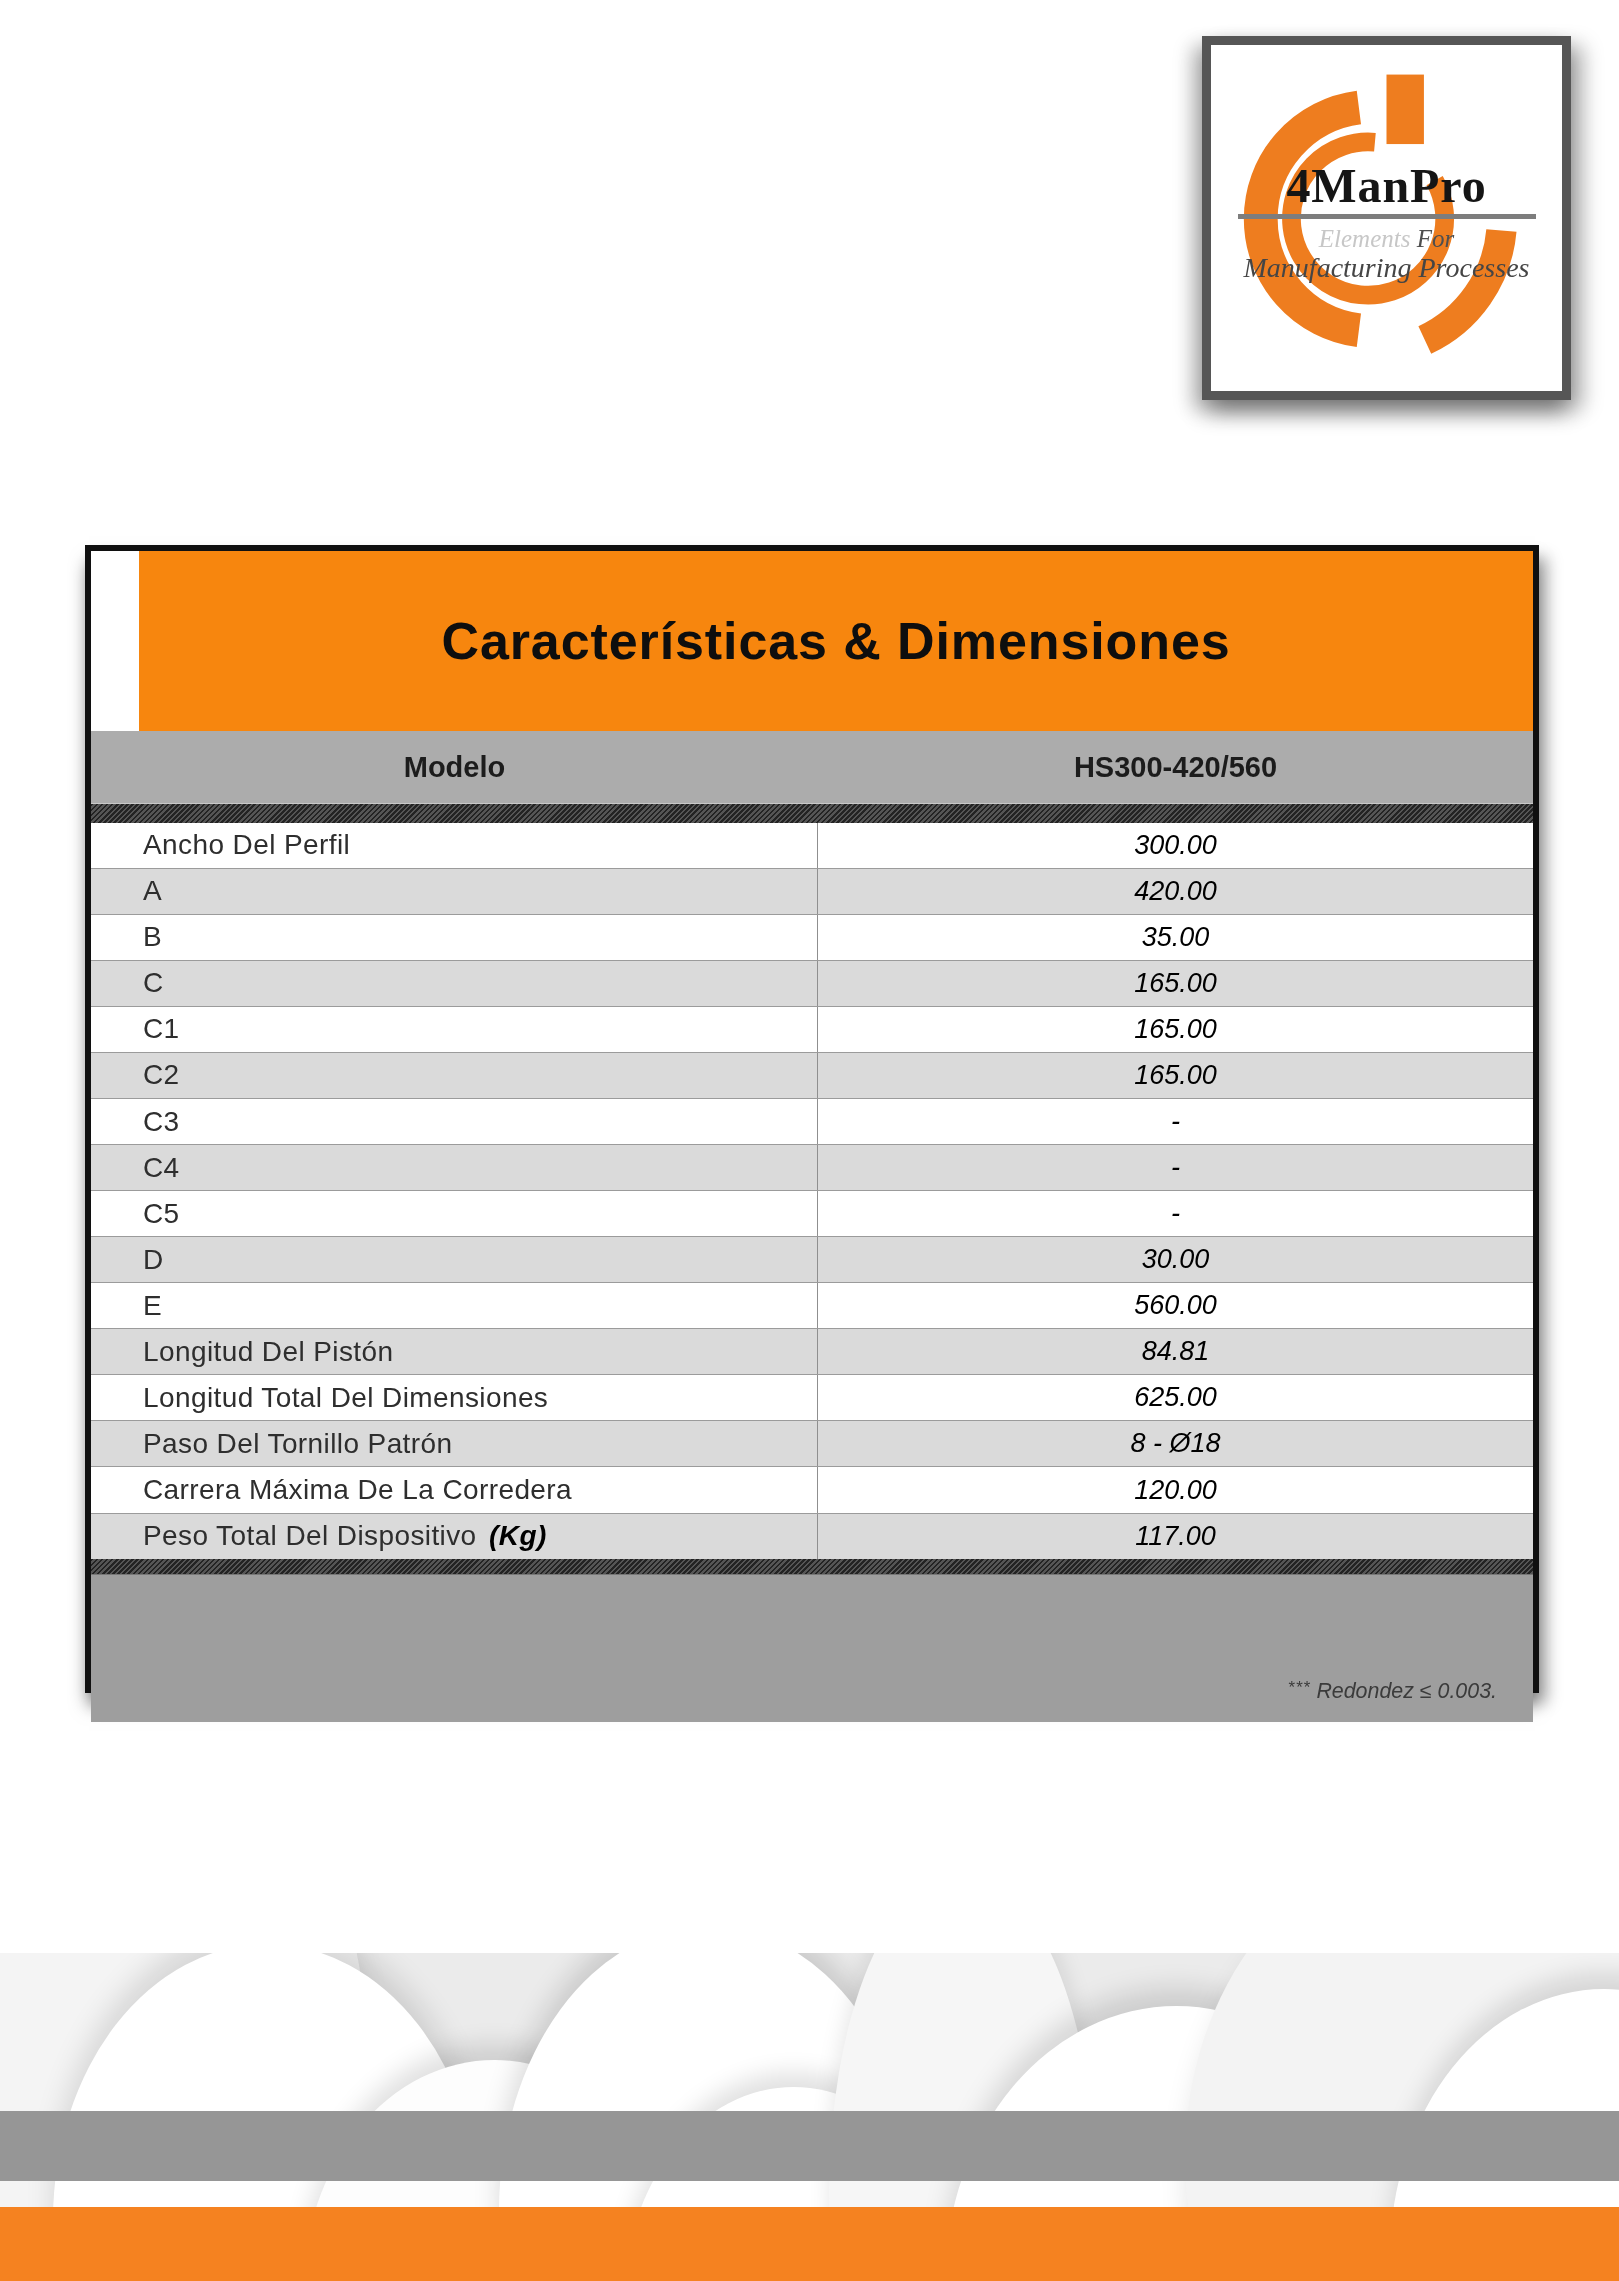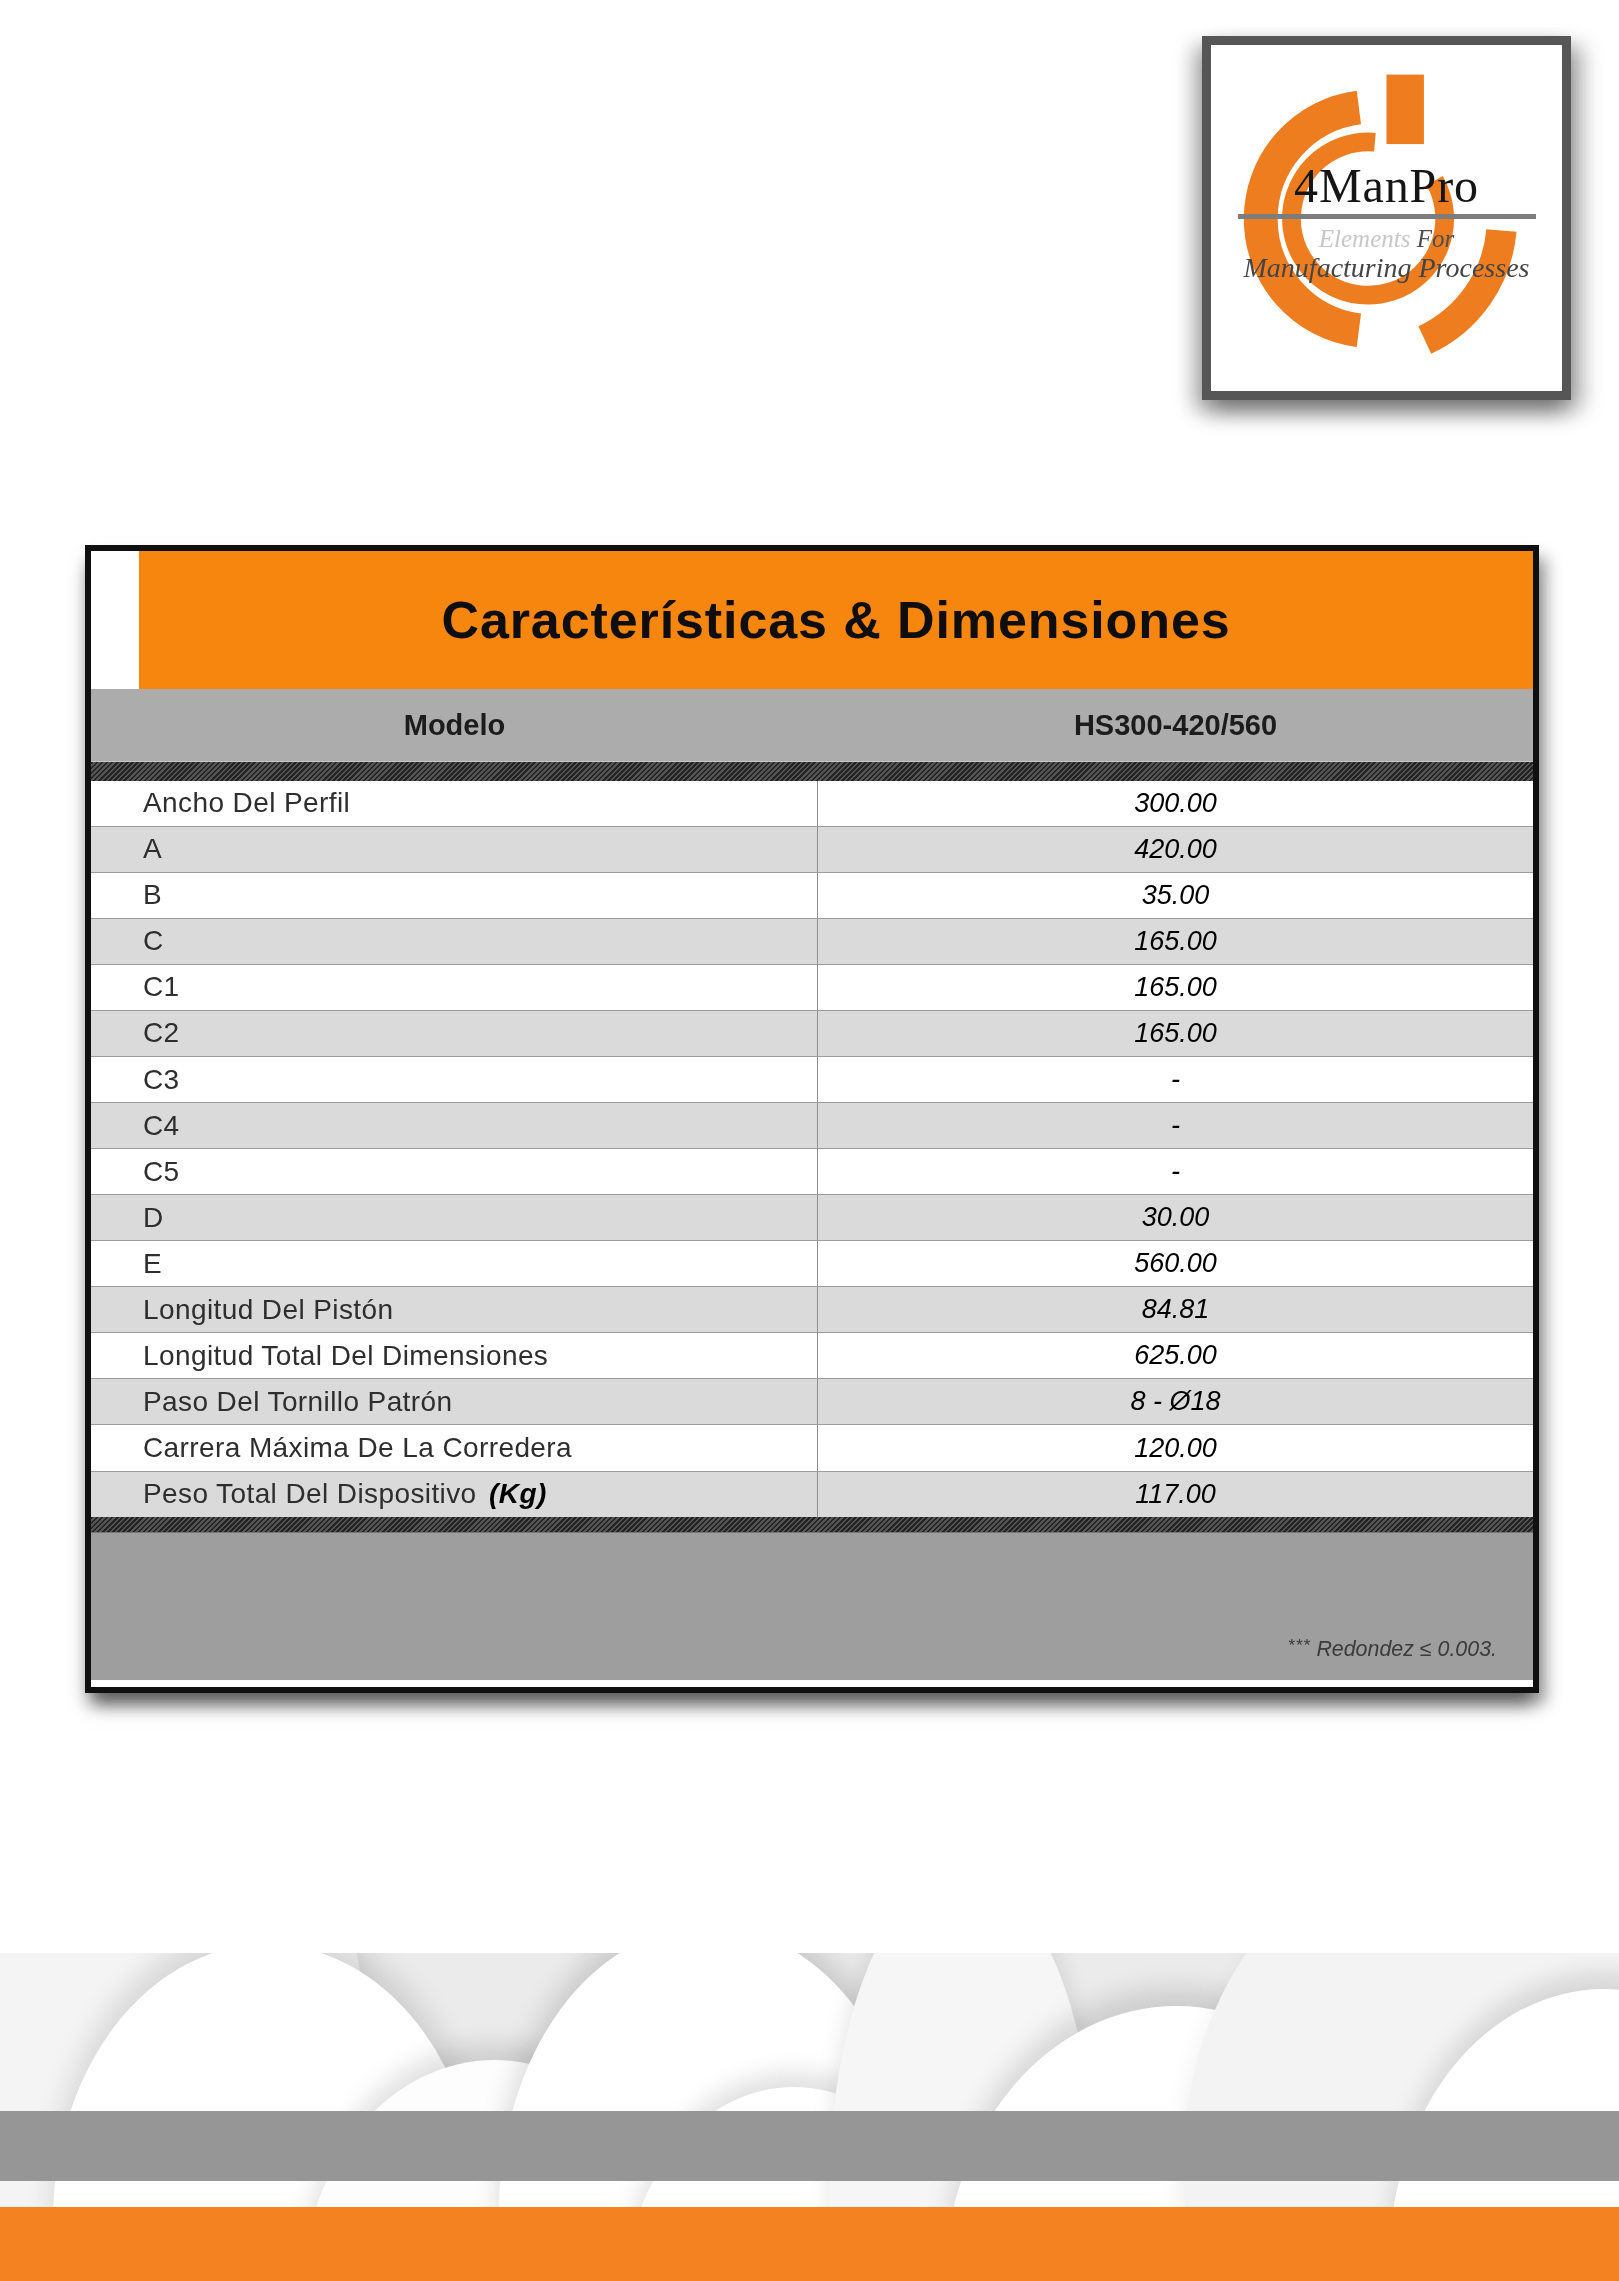--- a/index.html
+++ b/index.html
@@ -9,42 +9,42 @@
   }
   
   .logo-card{
     position:absolute;left:1202px;top:36px;width:369px;height:364px;
     box-sizing:border-box;border:9px solid #565656;background:#ffffff;
     box-shadow:0 14.3px 21.4px rgba(0,0,0,.32), 14.3px 9px 19.6px rgba(0,0,0,.22), -10.7px 9px 18px rgba(0,0,0,.18);
   }
   .logo-swirl{position:absolute;left:0;top:0;width:351px;height:346px;}
   .logo-name{
     position:absolute;left:0;top:116px;width:100%;text-align:center;
-    font-family:"Liberation Serif", serif;font-weight:400;font-size:48px;
+    font-family:"Liberation Serif", serif;font-weight:700;font-size:48px;
     line-height:1.05;color:#151515;letter-spacing:0.9px;
   }
   .logo-rule{position:absolute;left:27px;top:169px;width:298px;height:5.3px;background:#7d7d7d;}
   .logo-tag1{
     position:absolute;left:0;top:181px;width:100%;text-align:center;
     font-family:"Liberation Serif", serif;font-style:italic;font-size:25px;line-height:1;
   }
   .tag-light{color:#c7c7c7;margin-top:8px;}
   .tag-dark{color:#4f4f4f;}
   .logo-tag2{
     position:absolute;left:0;top:209px;width:100%;text-align:center;
     font-family:"Liberation Serif", serif;font-style:italic;font-size:28px;line-height:1;color:#454545;
   }
   
   .card{
     position:absolute;left:85px;top:545px;width:1454px;height:1148px;
     box-sizing:border-box;border:6.2px solid #101010;background:#ffffff;
     box-shadow:0 14.3px 18px -3.6px rgba(0,0,0,.55), 9px 10.7px 14.3px rgba(0,0,0,.25);
   }
   .title-band{
-    height:138px;background:var(--orange,#F7860E);
+    height:180px;background:var(--orange,#F7860E);
     display:flex;align-items:center;justify-content:center;margin-left:48px;
   }
   .title{font-size:52px;font-weight:800;color:#0e0e0e;letter-spacing:0.9px;}
   .model-band{height:72px;background:var(--gray-header,#ACACAC);display:flex;align-items:center;}
   .model-cell{font-size:29px;font-weight:600;color:#1c1c1c;text-align:center;}
   .model-cell.left{width:727px;}
   .model-cell.right{flex:1;}
   .hatch{
     height:19.6px;
     background:repeating-linear-gradient(135deg,#232323 0 1.8px,#555555 1.8px 3.6px);

